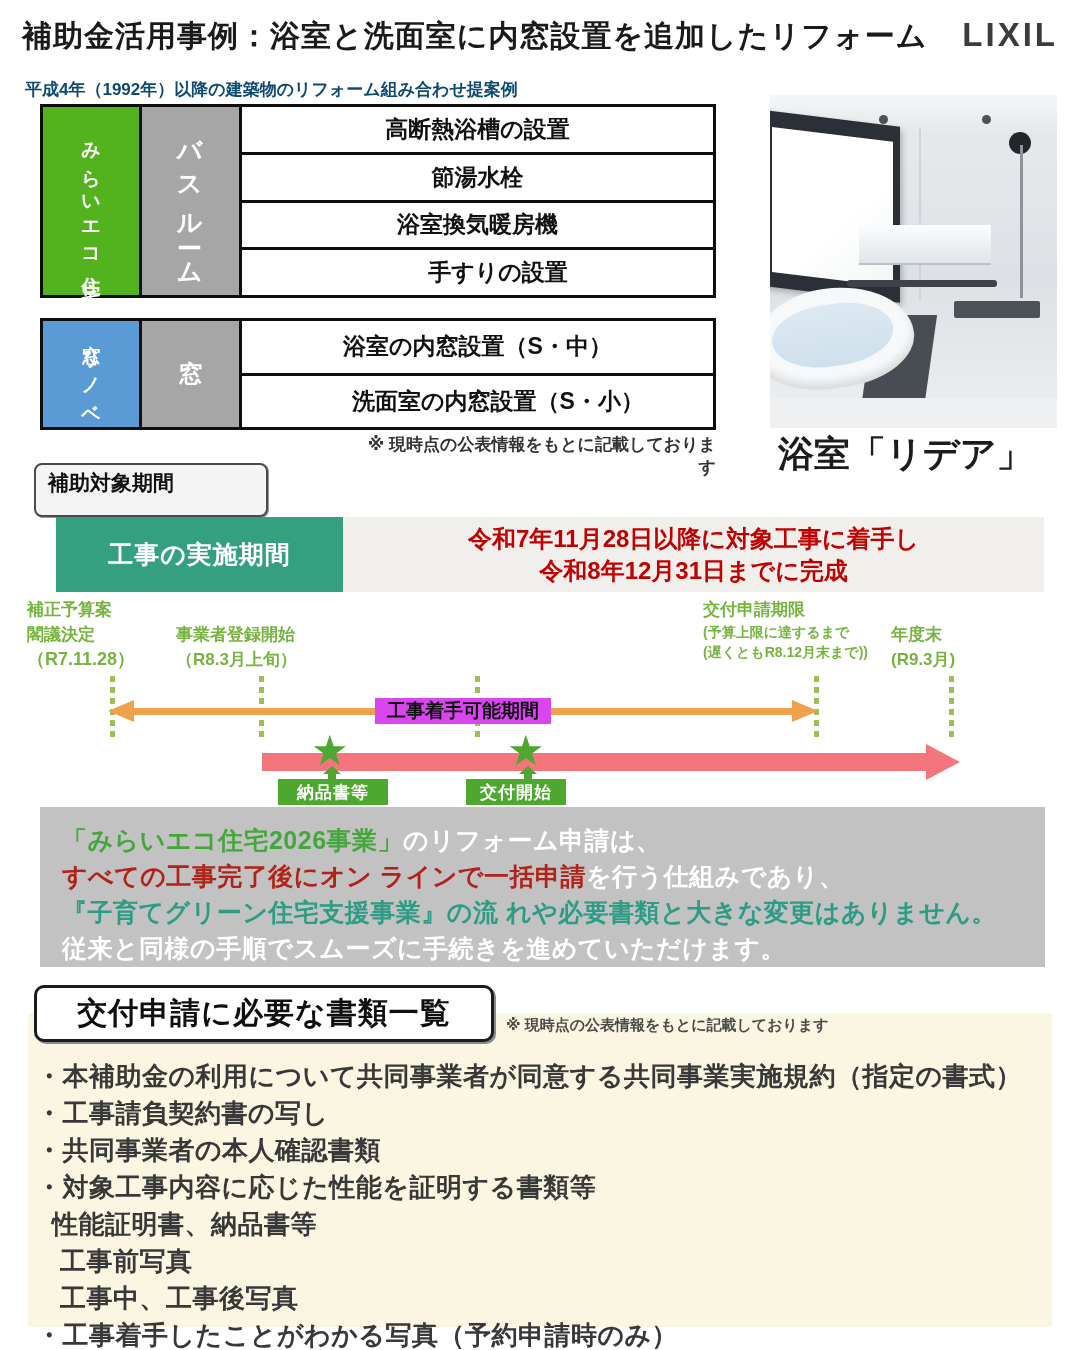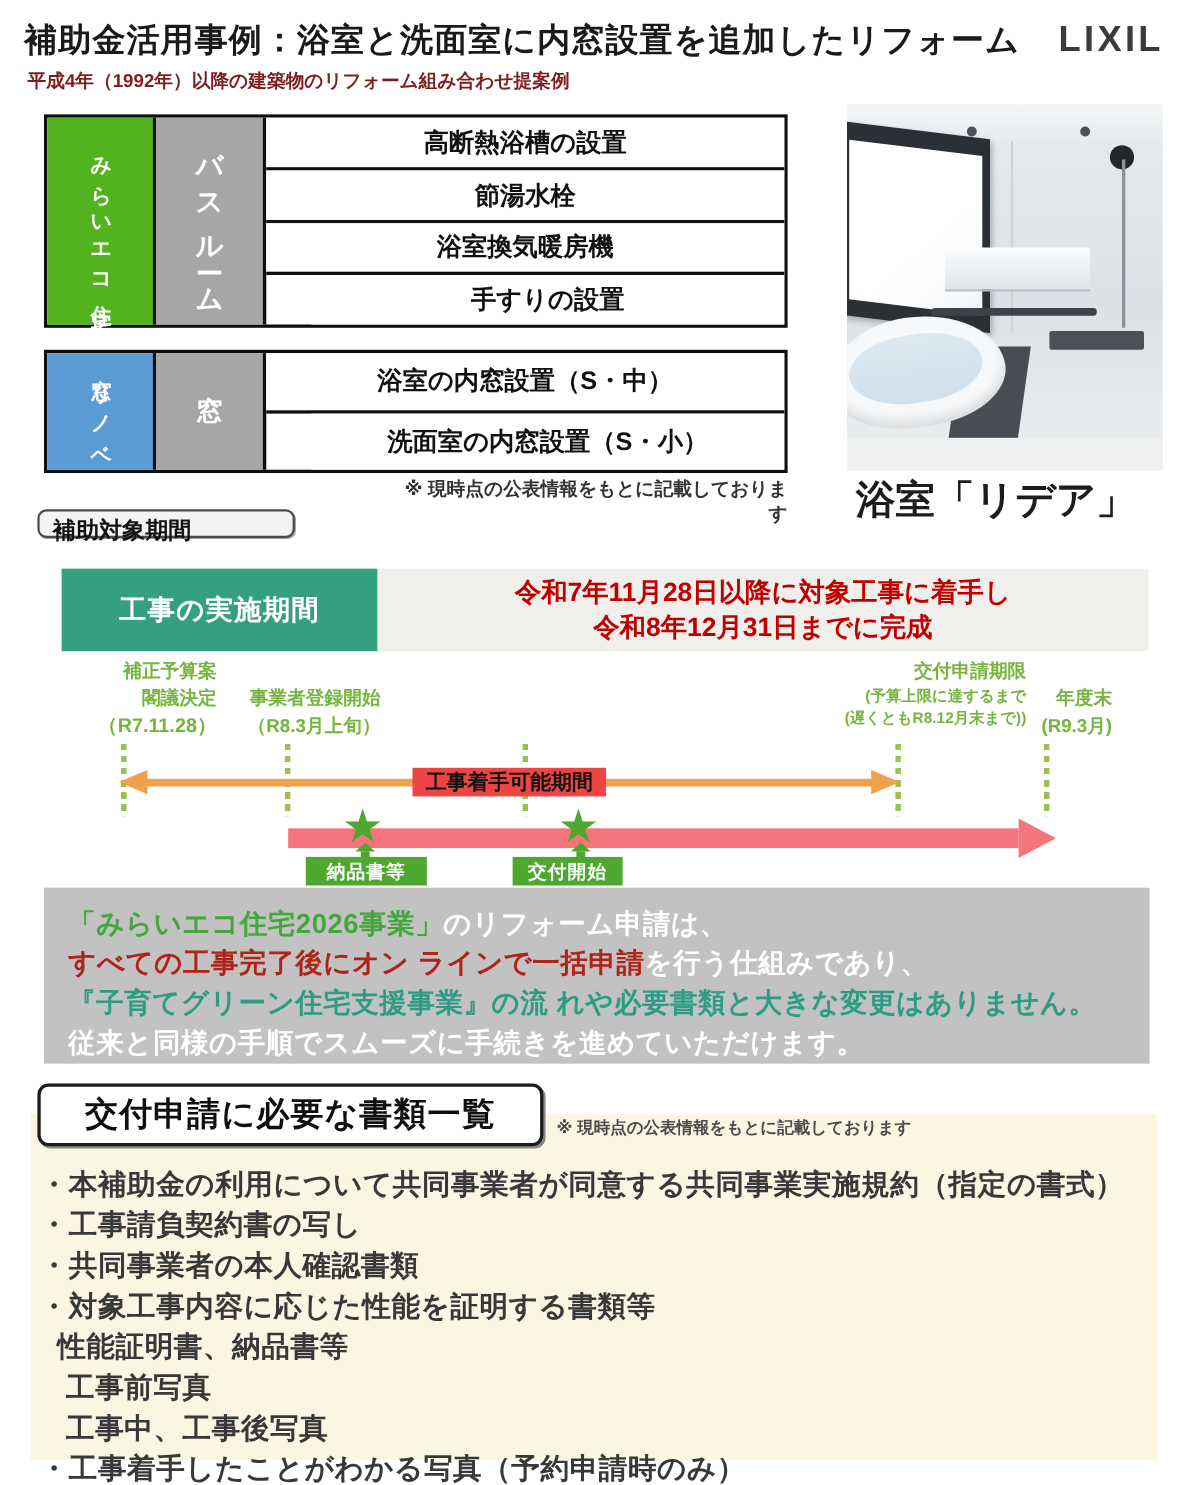--- a/index.html
+++ b/index.html
@@ -9,21 +9,21 @@
     --info-bg:#c2c2c2; --info-green:#44a73c; --info-red:#b02318; --info-teal:#2d9c85;
     --beige:#fbf6e2; --logo:#3b3b3b; --ink:#1a1a1a;
   }
   *{margin:0;padding:0;box-sizing:border-box;}
   body{background:#ffffff;font-family:"Liberation Sans","DejaVu Sans",sans-serif;}
   .page{position:relative;width:1080px;height:1350px;background:#fff;overflow:hidden;}
 
   
   .title{position:absolute;left:22px;top:16px;width:920px;font-size:30px;font-weight:800;color:var(--ink);letter-spacing:1px;}
   .logo{position:absolute;right:22px;top:16px;font-size:33px;font-weight:800;color:var(--logo);letter-spacing:3px;}
-  .subtitle{position:absolute;left:25px;top:62px;font-size:17px;font-weight:700;color:#7f1d1d;}
+  .subtitle{position:absolute;left:25px;top:78px;font-size:17px;font-weight:700;color:#0c4a6e;}
 
   
   .ptable{position:absolute;left:40px;border:3px solid #0e0e0e;display:flex;background:#fff;}
   .ptable.t1{top:104px;width:676px;height:194px;}
   .ptable.t2{top:318px;width:676px;height:112px;}
   .pcol{display:flex;align-items:center;justify-content:center;}
   .pcol.program{width:99px;border-right:3px solid #0e0e0e;}
   .pcol.category{width:100px;border-right:3px solid #0e0e0e;background:var(--gray);}
   .t1 .program{background:var(--green);}
   .t2 .program{background:var(--blue);}
@@ -50,37 +50,37 @@
   .showerhead{position:absolute;right:9%;top:11%;width:22px;height:22px;border-radius:50%;background:#23272c;}
   .showerpole{position:absolute;right:12%;top:15%;width:3px;height:46%;background:#8d9399;}
   .bench{position:absolute;right:6%;top:62%;width:30%;height:5%;background:#4b5157;border-radius:2px;}
   .tubpanel{position:absolute;left:34%;top:66%;width:22%;height:26%;background:#474d53;transform:skewX(-8deg);}
   .tub{position:absolute;left:-6%;top:58%;width:56%;height:30%;background:#f6f8f9;border-radius:48% 52% 46% 46%/55% 55% 45% 45%;transform:rotate(-8deg);box-shadow:inset 0 -6px 10px rgba(0,0,0,.12);}
   .water{position:absolute;left:12%;top:16%;width:76%;height:62%;background:linear-gradient(180deg,#dce9f2,#cfe0ec);border-radius:50%/55%;}
   .floor{position:absolute;left:0;bottom:0;width:100%;height:9%;background:#eef0f1;}
   .photo-caption{position:absolute;left:778px;top:430px;font-size:36px;font-weight:800;color:#1c1c1c;}
 
   
-  .sec-heading{position:absolute;left:34px;top:463px;width:234px;height:26px;border:2px solid #4a4a4a;border-radius:8px;background:#f4f4f4;font-size:21px;font-weight:800;color:#111;line-height:35px;padding-left:12px;box-shadow:1px 1px 0 #9a9a9a;}
+  .sec-heading{position:absolute;left:34px;top:463px;width:234px;height:54px;border:2px solid #4a4a4a;border-radius:8px;background:#f4f4f4;font-size:21px;font-weight:800;color:#111;line-height:35px;padding-left:12px;box-shadow:1px 1px 0 #9a9a9a;}
   .banner{position:absolute;left:56px;top:517px;width:988px;height:75px;background:#f0efeb;}
   .banner-label{position:absolute;left:0;top:0;width:287px;height:75px;background:var(--teal-banner);color:#fff;font-size:25px;font-weight:800;display:flex;align-items:center;justify-content:center;letter-spacing:1px;}
   .banner-text{position:absolute;left:287px;right:0;top:0;height:75px;display:flex;flex-direction:column;align-items:center;justify-content:center;color:var(--red-text);font-size:24px;font-weight:800;line-height:32px;}
 
   
-  .ms{position:absolute;color:var(--timeline-green);font-weight:700;text-align:right;font-size:17px;line-height:25px;}
+  .ms{position:absolute;color:var(--timeline-green);font-weight:700;text-align:left;font-size:17px;line-height:25px;}
   .ms .small{font-size:14px;line-height:20px;}
   .ms .strong{font-weight:800;font-size:18px;}
   .dash{position:absolute;width:5px;background:repeating-linear-gradient(to bottom,var(--dash-green) 0 6px,transparent 6px 11px);}
 
   
   .oarrow{position:absolute;left:108px;top:700px;width:710px;height:22px;}
   .oarrow .bar{position:absolute;left:16px;right:16px;top:8px;height:7px;background:var(--orange);}
   .oarrow .head-l{position:absolute;left:0;top:0;width:0;height:0;border-top:11px solid transparent;border-bottom:11px solid transparent;border-right:26px solid var(--orange);}
   .oarrow .head-r{position:absolute;right:0;top:0;width:0;height:0;border-top:11px solid transparent;border-bottom:11px solid transparent;border-left:26px solid var(--orange);}
-  .oarrow .lbl{position:absolute;left:50%;top:50%;transform:translate(-50%,-50%);background:#ef4444;padding:0 12px;font-size:19px;font-weight:800;color:#111;white-space:nowrap;}
+  .oarrow .lbl{position:absolute;left:50%;top:50%;transform:translate(-50%,-50%);background:#d946ef;padding:0 12px;font-size:19px;font-weight:800;color:#111;white-space:nowrap;}
 
   
   .parrow{position:absolute;left:262px;top:744px;width:700px;height:36px;}
   .parrow .bar{position:absolute;left:0;top:9px;width:664px;height:18px;background:var(--pink);}
   .parrow .head{position:absolute;left:664px;top:0;width:0;height:0;border-top:18px solid transparent;border-bottom:18px solid transparent;border-left:34px solid var(--pink);}
   .star{position:absolute;font-size:42px;color:var(--marker-green);line-height:42px;}
   .upmark{position:absolute;width:18px;height:15px;}
   .upmark .tri{width:0;height:0;margin:0 auto;border-left:9px solid transparent;border-right:9px solid transparent;border-bottom:8px solid var(--marker-green);}
   .upmark .stem{width:8px;height:7px;margin:0 auto;background:var(--marker-green);}
   .mbox{position:absolute;height:26px;background:var(--marker-green);color:#fff;font-size:17px;font-weight:800;display:flex;align-items:center;justify-content:center;letter-spacing:1px;}

